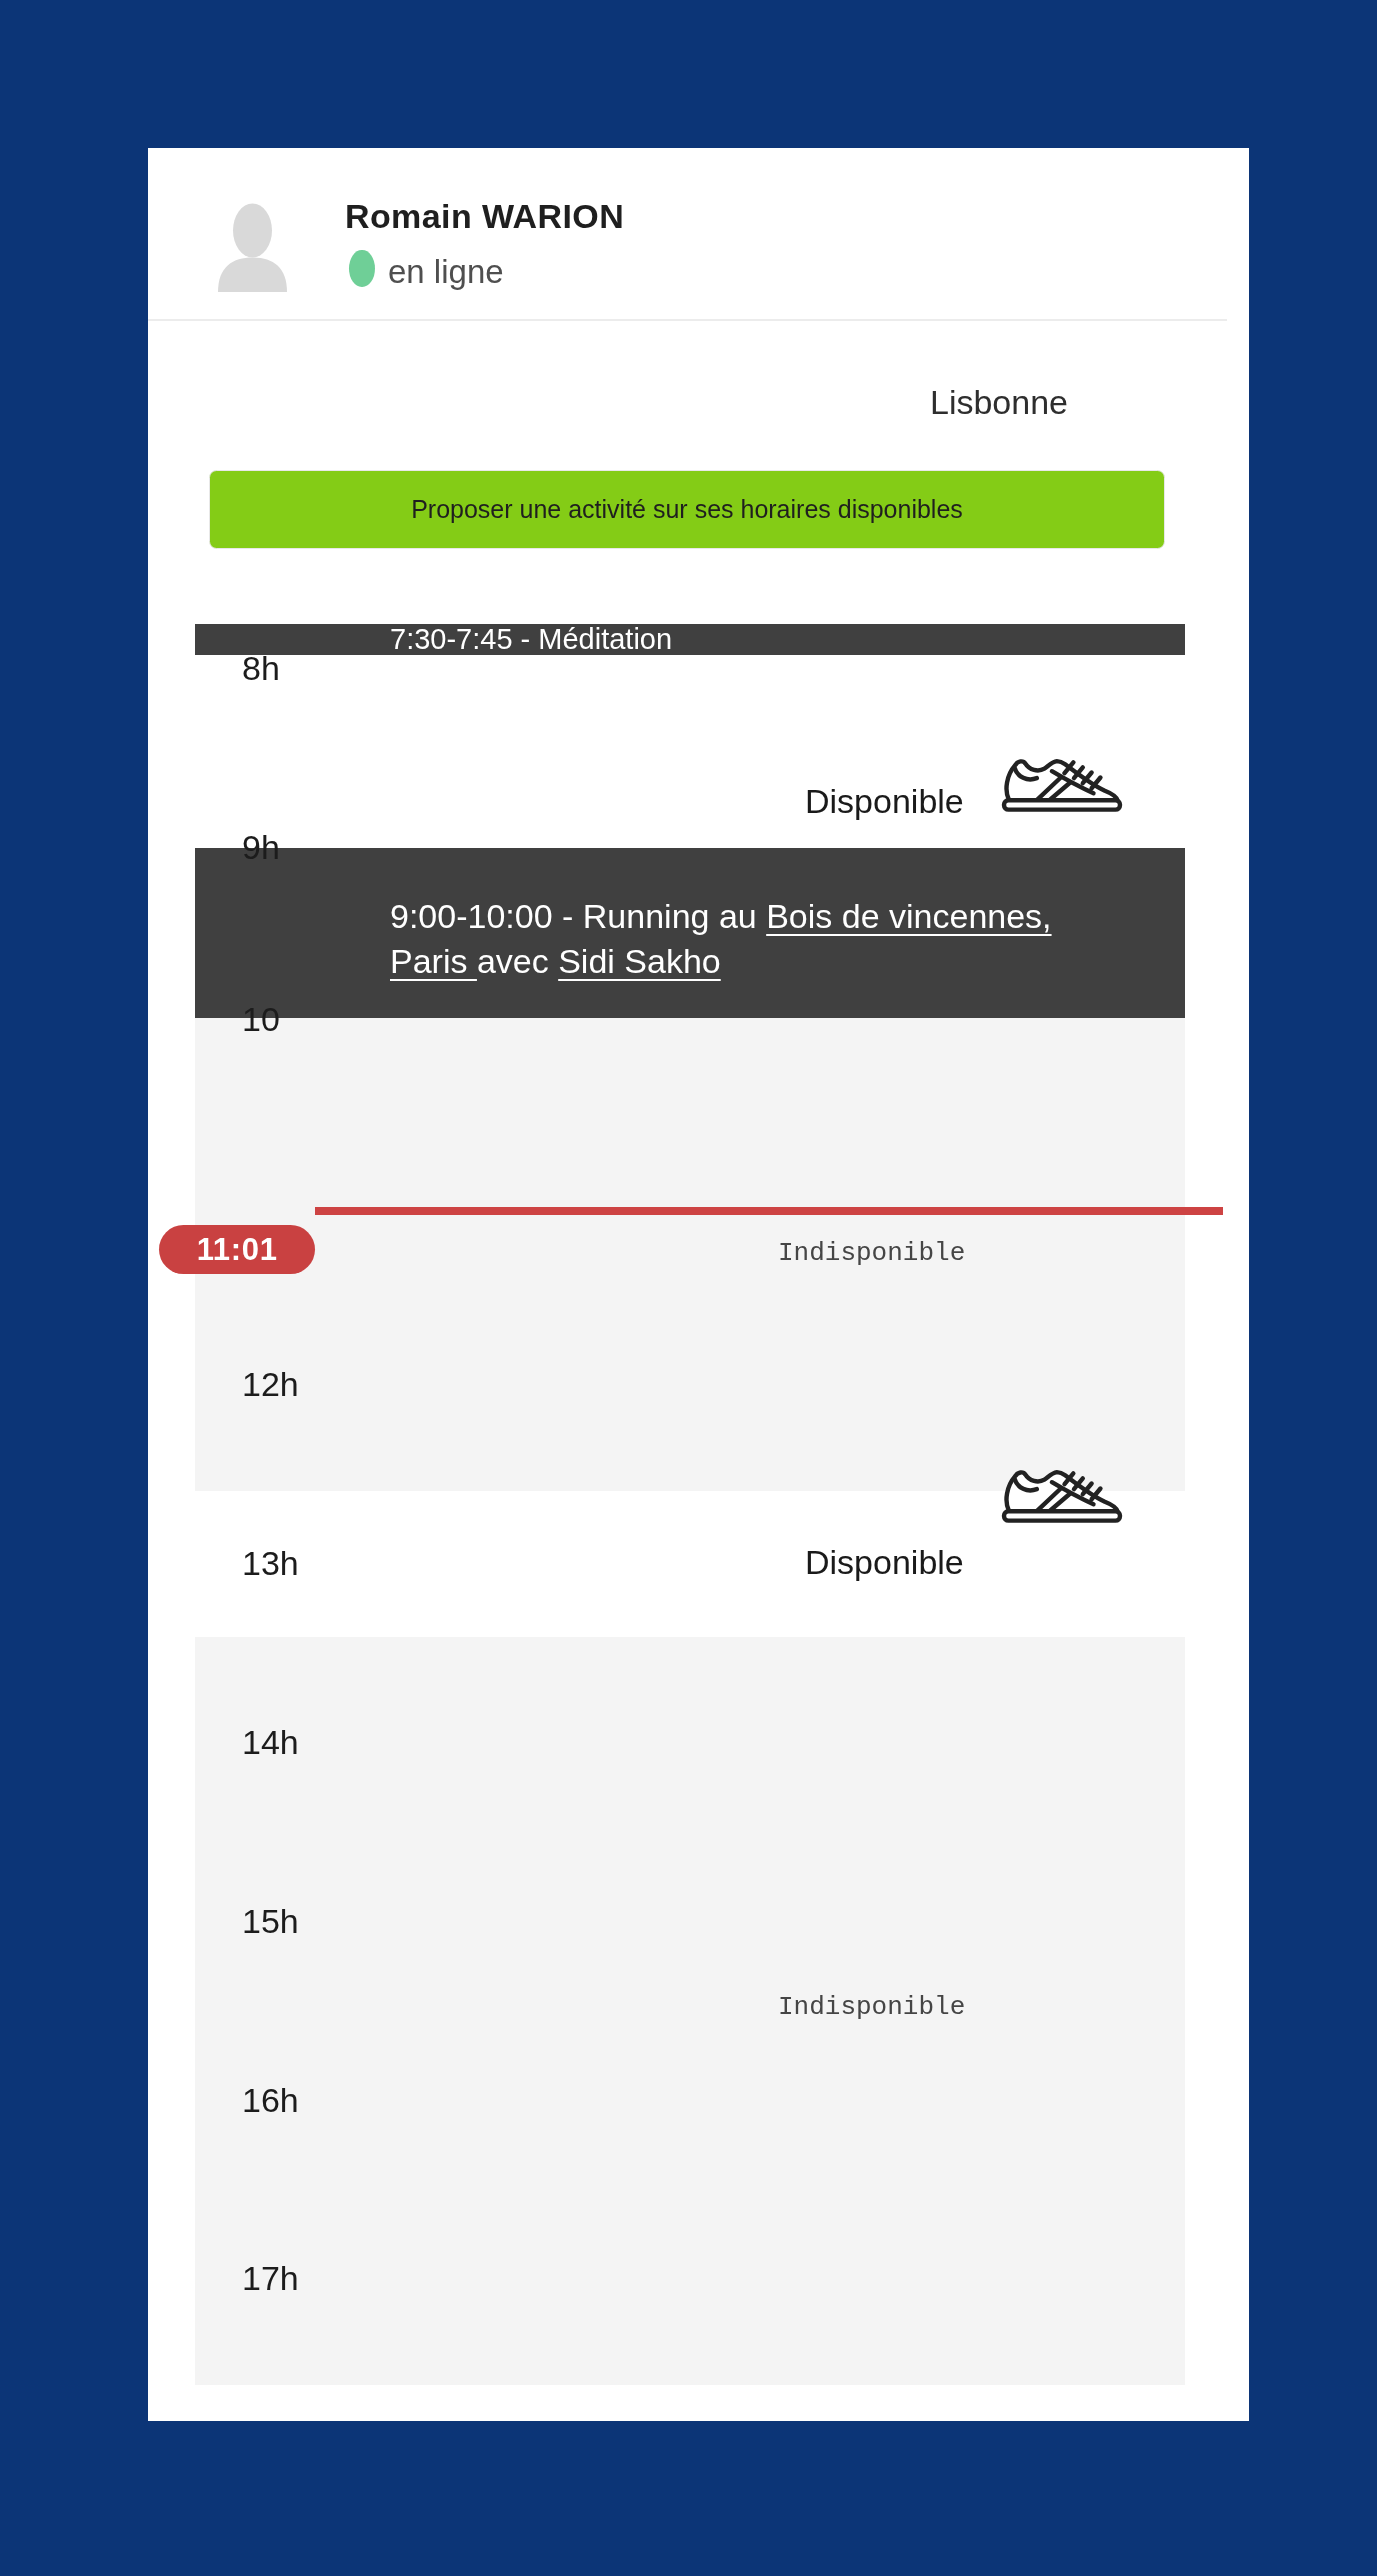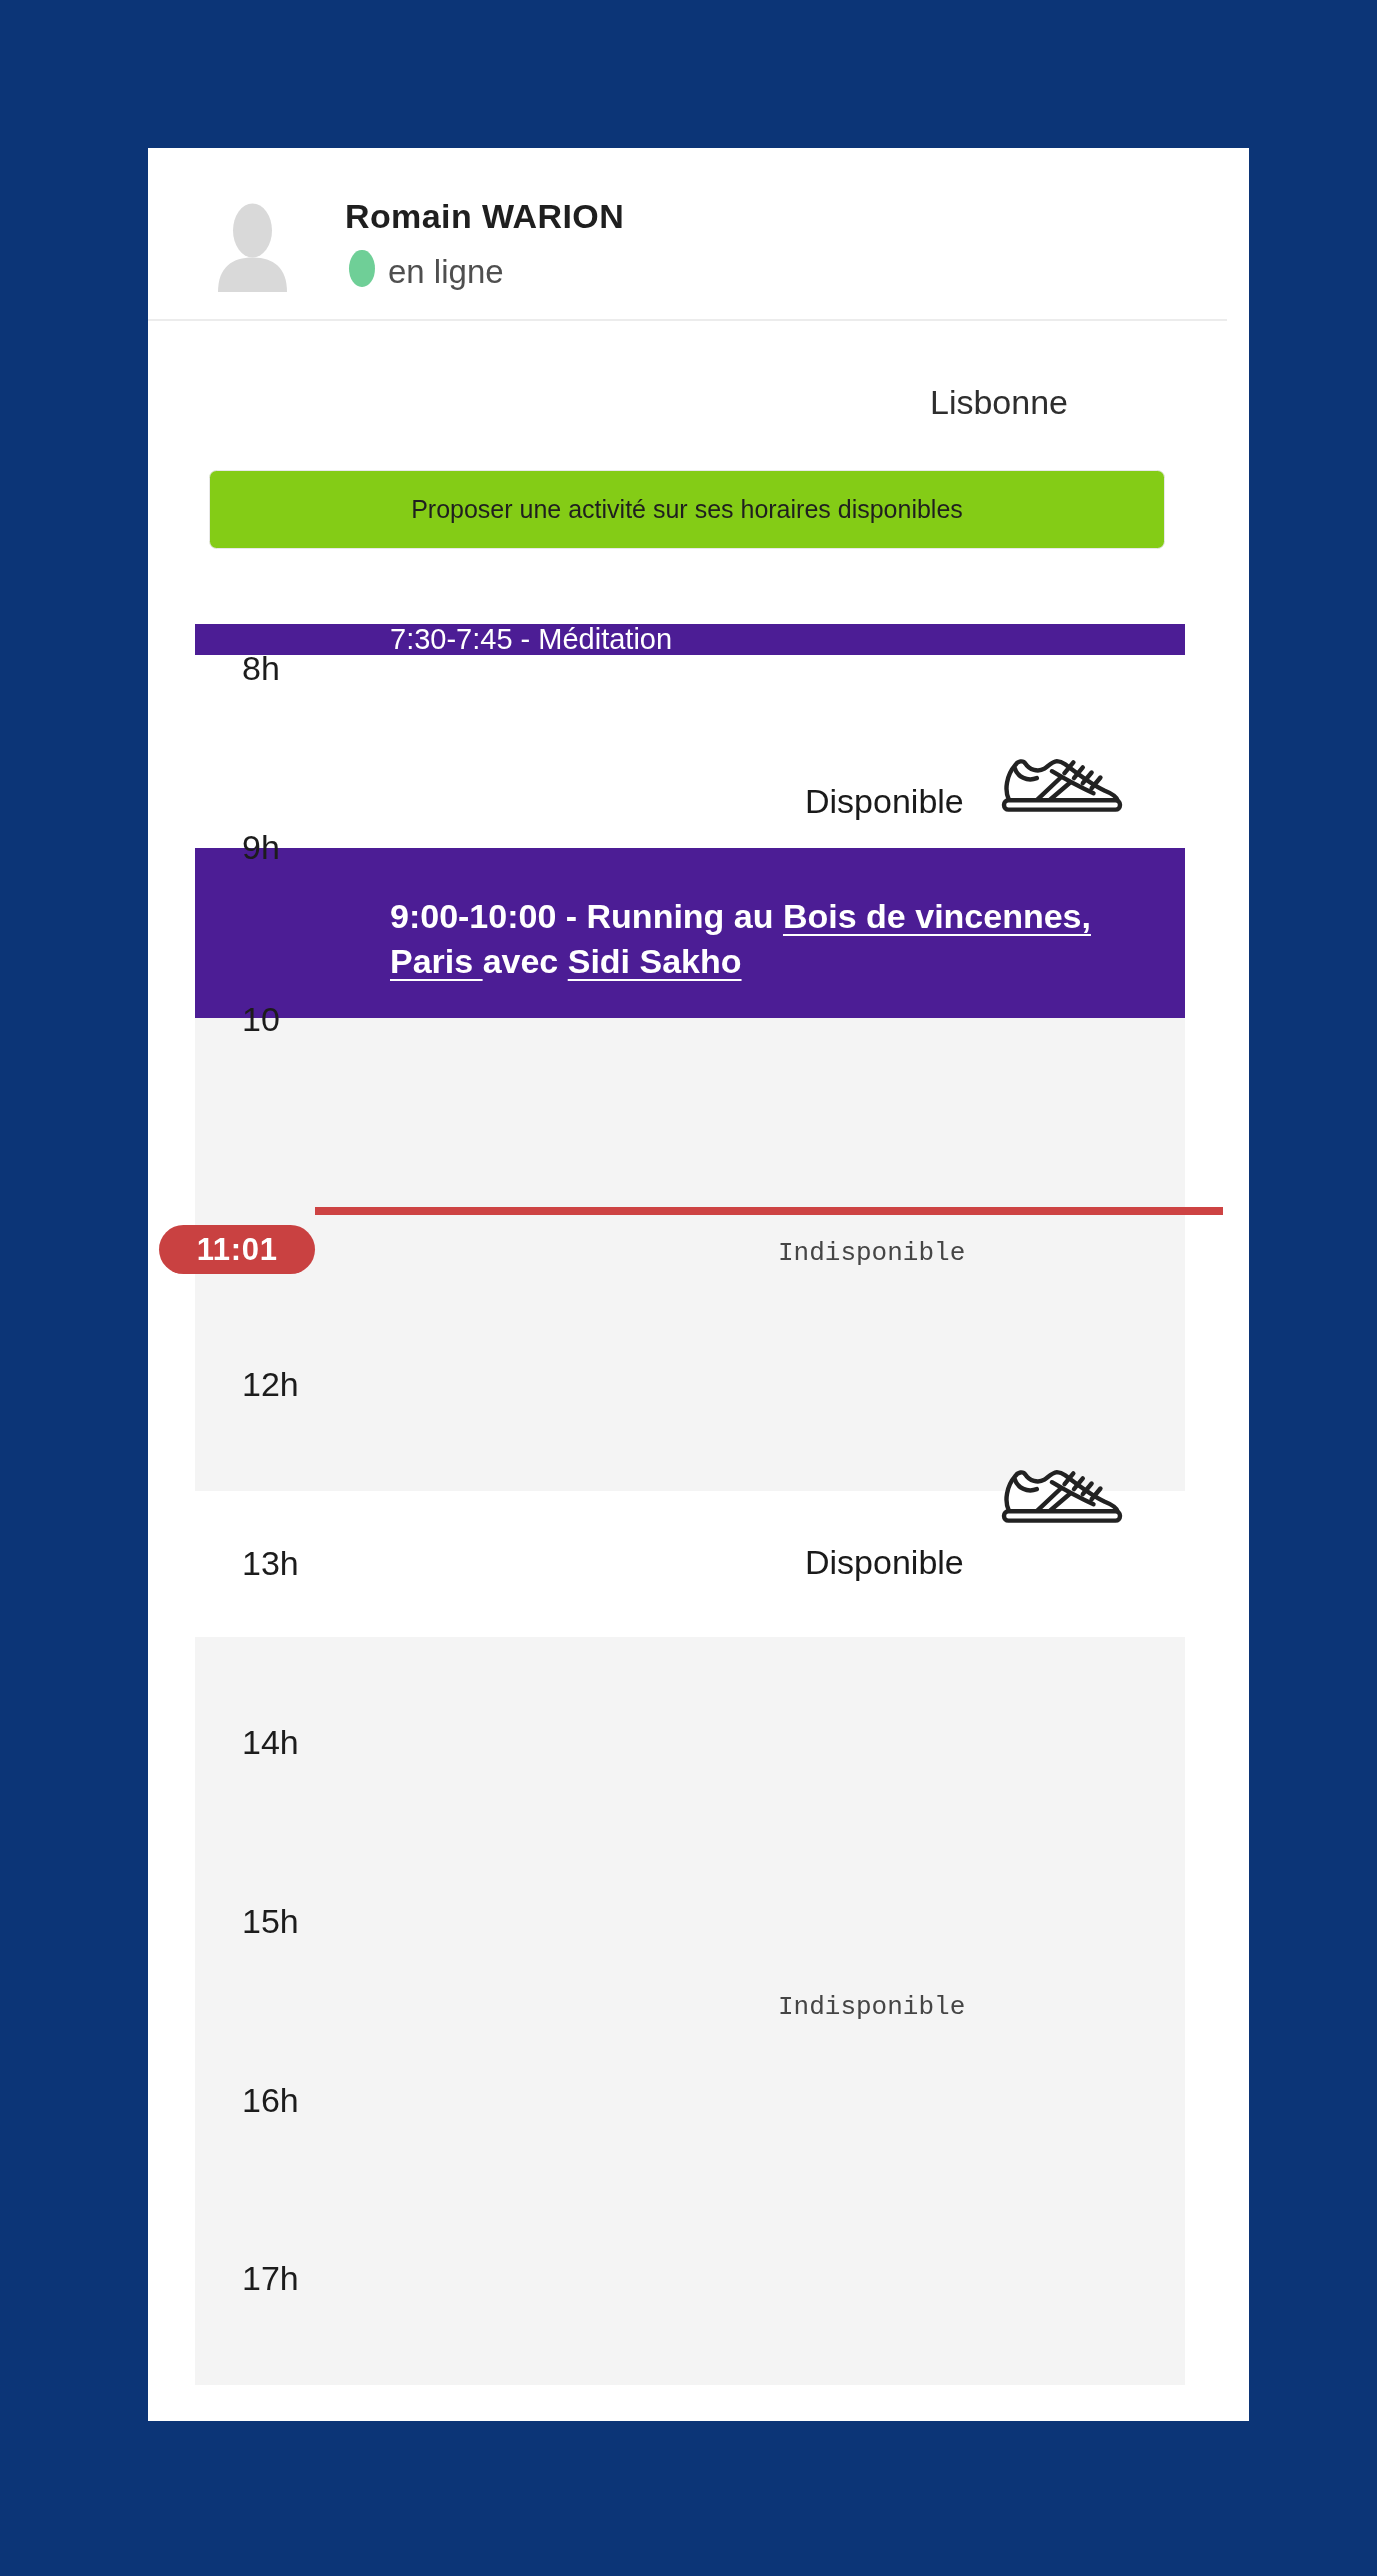--- a/index.html
+++ b/index.html
@@ -46,31 +46,31 @@
   .propose-btn{
     position:absolute;left:61px;top:322px;width:956px;height:79px;
     background:#84cc16;border:1.5px solid #e8e8e8;border-radius:7.5px;
     font-family:inherit;font-size:25px;color:#1f1f1f;
     display:flex;align-items:center;justify-content:center;
     cursor:pointer;box-sizing:border-box;
   }
   
   .cal-zone{position:absolute;left:47px;width:990px;}
   .zone-unavailable{background:#f4f4f4;}
-  .event-block{background:#4c1d95;color:#ffffff;}
+  .event-block{background:#404040;color:#ffffff;}
   .meditation-bar{
     top:476px;height:31px;
     font-size:29px;line-height:31px;
     padding-left:195px;box-sizing:border-box;
     white-space:nowrap;
   }
   .running-block{top:700px;height:170px;}
   .running-text{
     position:absolute;left:195px;top:46px;width:749px;
-    font-size:34px;line-height:45px;color:#ffffff;font-weight:bold;
+    font-size:34px;line-height:45px;color:#ffffff;
   }
   .running-text .evt-link{
     text-decoration:underline;text-underline-offset:6px;text-decoration-thickness:2.2px;
     cursor:pointer;
   }
   .zone1{top:870px;height:473px;}
   .zone2{top:1489px;height:748px;}
   .hour-label{
     position:absolute;left:94px;
     font-size:34px;line-height:42px;color:#1c1c1c;

